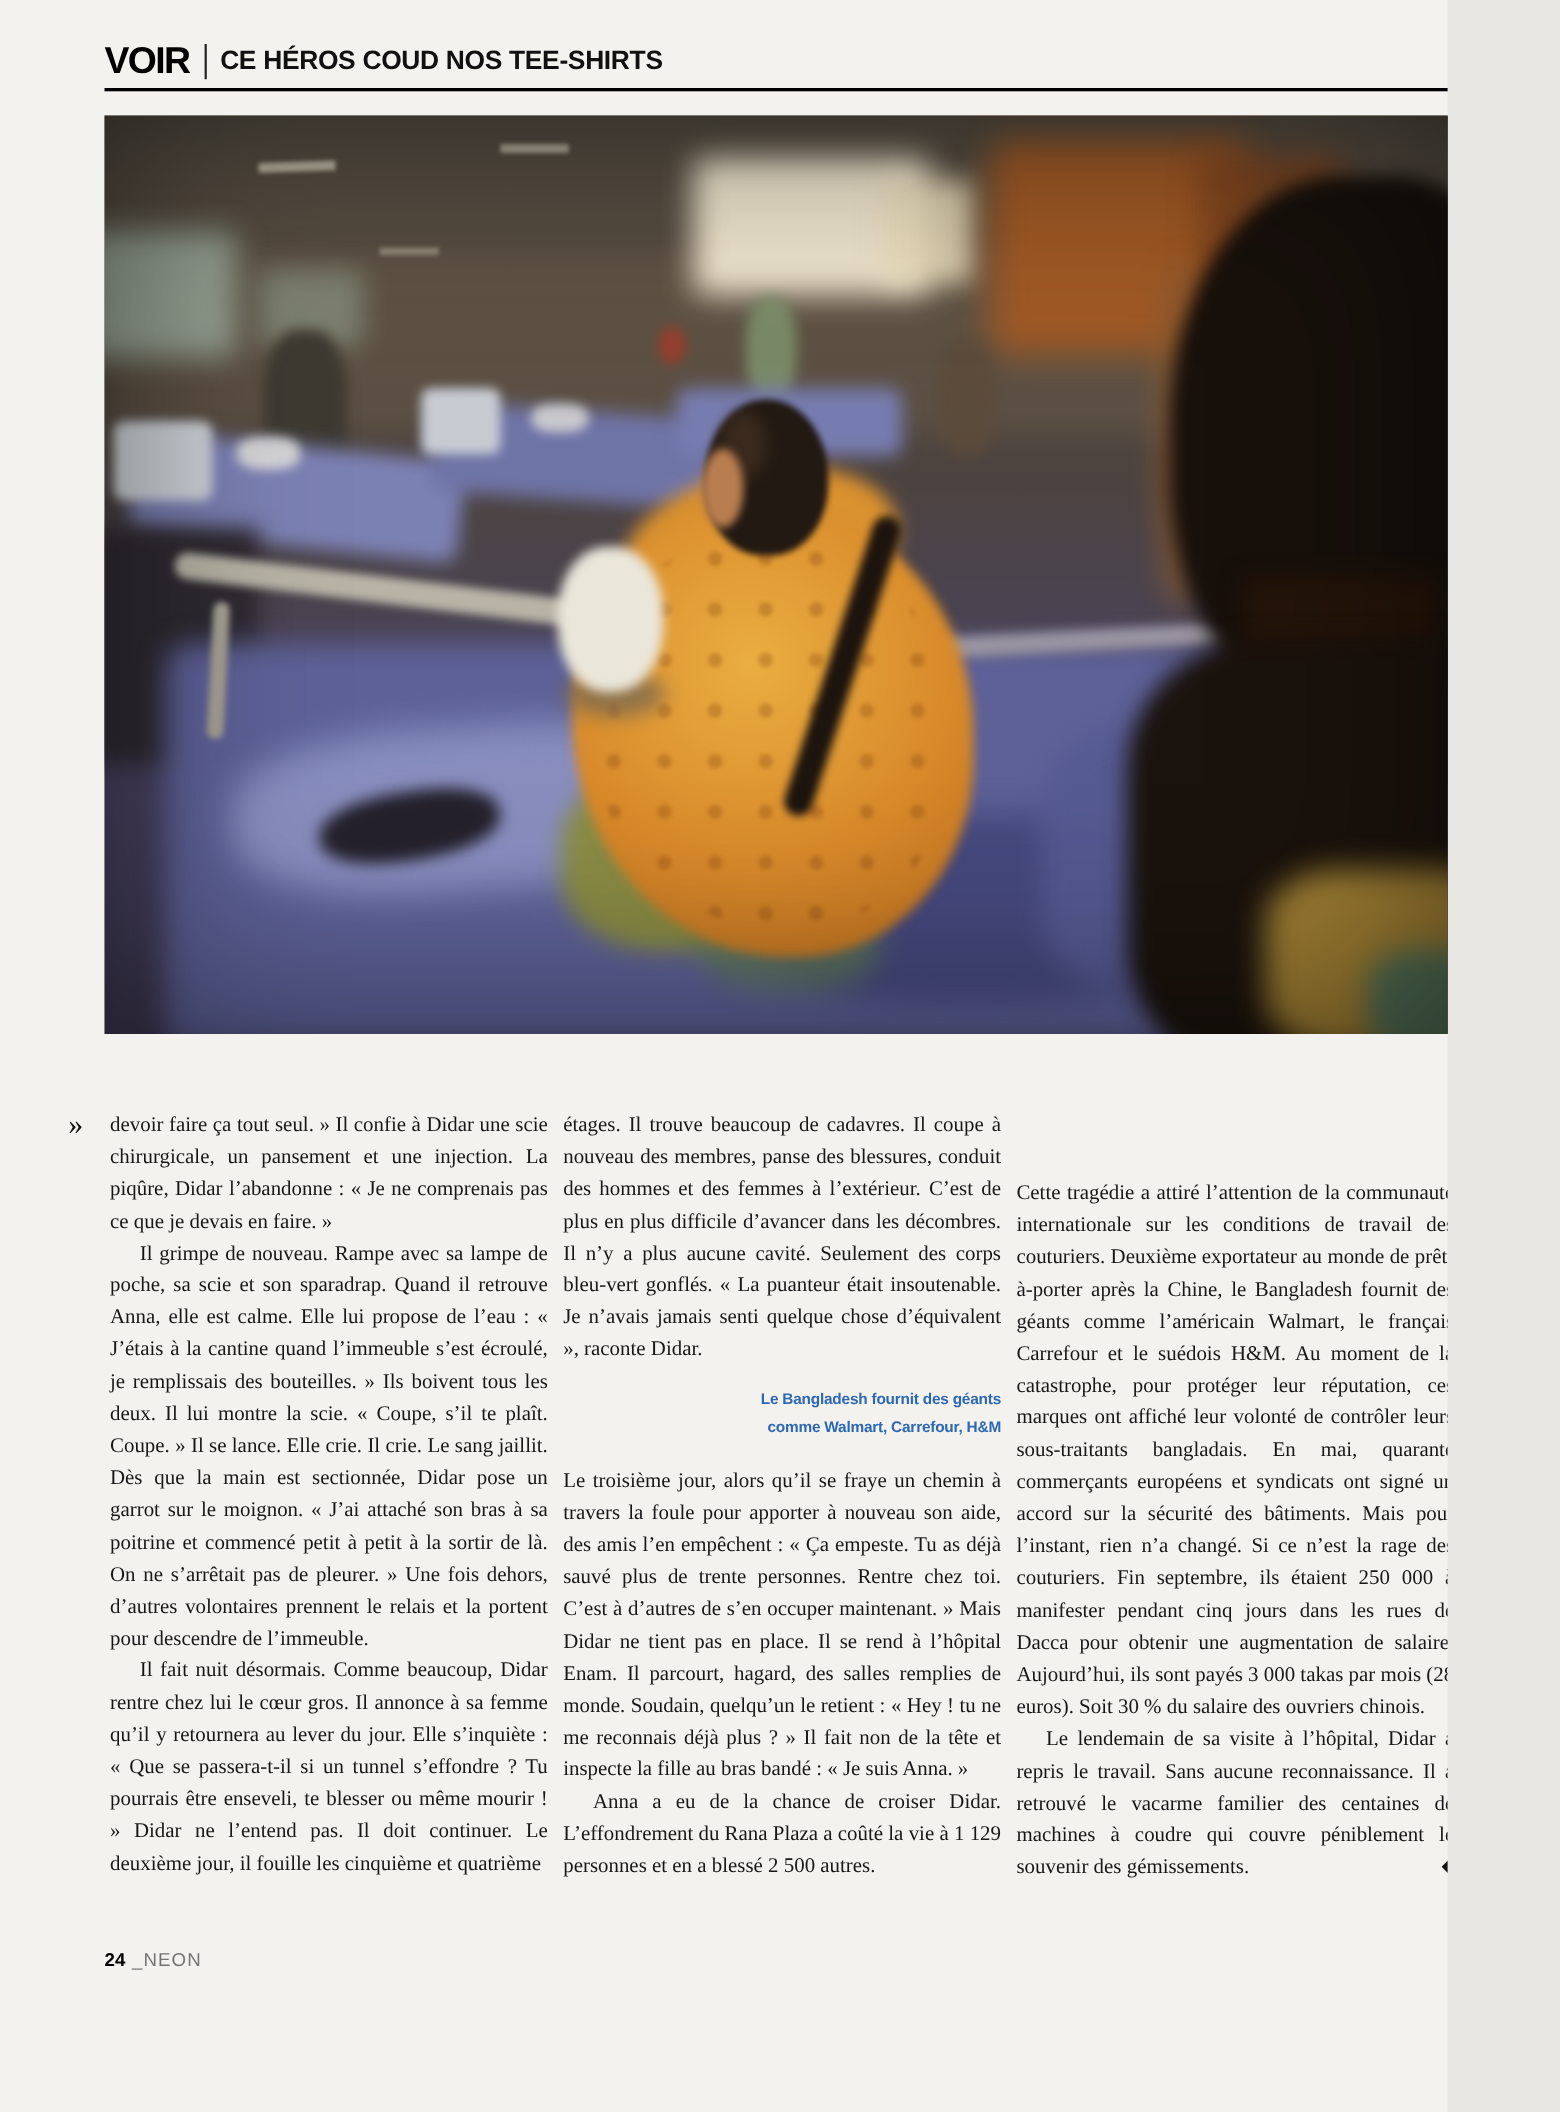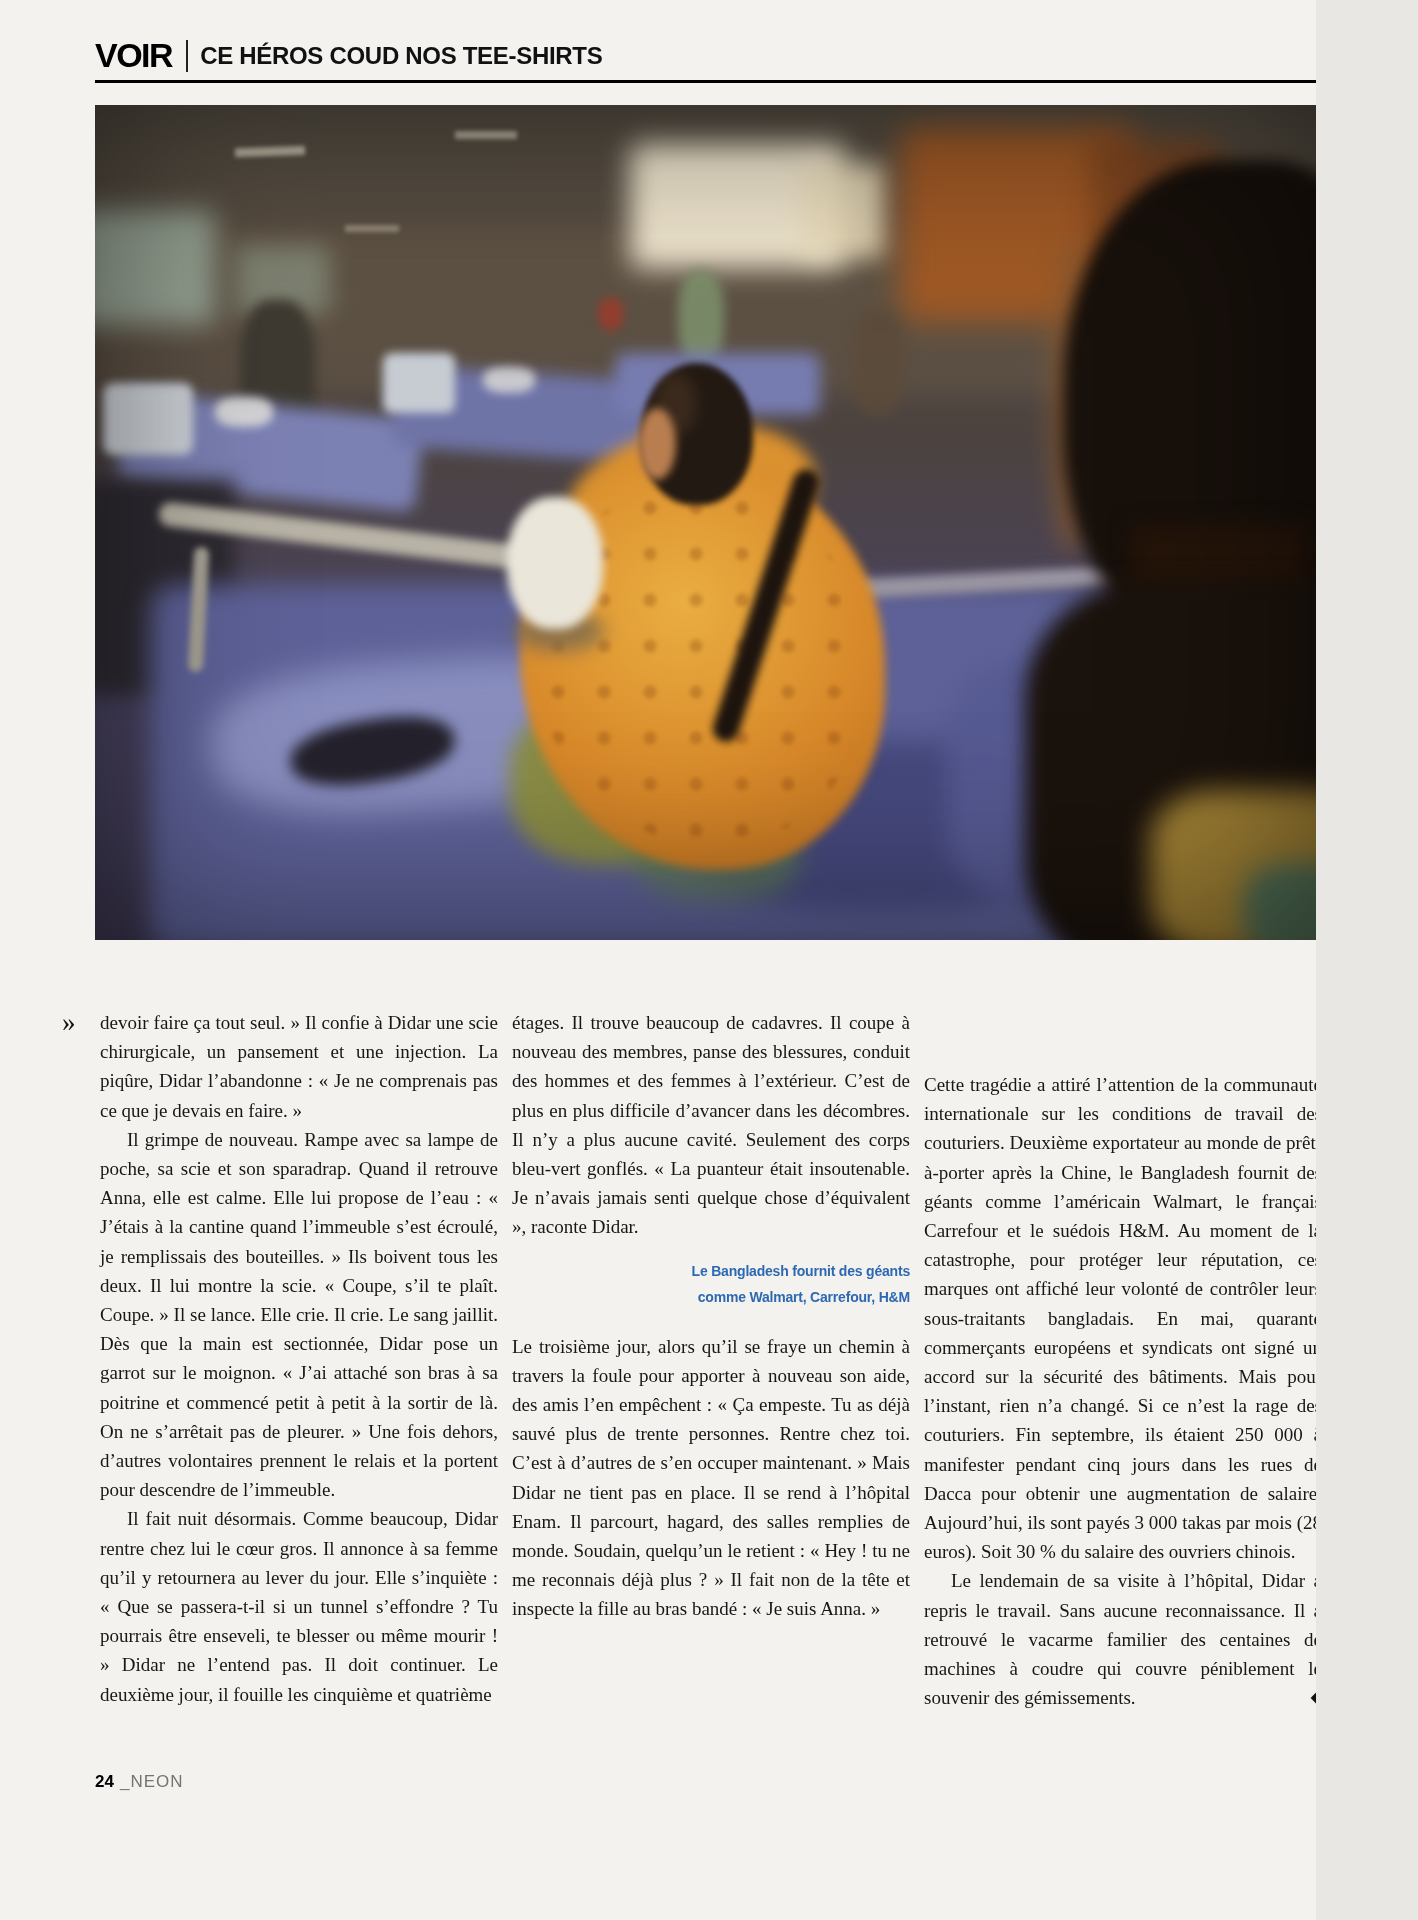--- a/index.html
+++ b/index.html
@@ -181,20 +181,21 @@
     <p class="para indent">Il fait nuit désormais. Comme beaucoup, Didar rentre chez lui le cœur gros. Il annonce à sa femme qu’il y retournera au lever du jour. Elle s’inquiète : « Que se passera-t-il si un tunnel s’effondre ? Tu pourrais être enseveli, te blesser ou même mourir ! » Didar ne l’entend pas. Il doit continuer. Le deuxième jour, il fouille les cinquième et quatrième</p>
   </div>
 
   <div class="col col-2">
     <p class="para">étages. Il trouve beaucoup de cadavres. Il coupe à nouveau des membres, panse des blessures, conduit des hommes et des femmes à l’extérieur. C’est de plus en plus difficile d’avancer dans les décombres. Il n’y a plus aucune cavité. Seulement des corps bleu-vert gonflés. « La puanteur était insoutenable. Je n’avais jamais senti quelque chose d’équivalent », raconte Didar.</p>
     <div class="subhead">
       <div>Le Bangladesh fournit des géants</div>
       <div>comme Walmart, Carrefour, H&amp;M</div>
     </div>
     <p class="para">Le troisième jour, alors qu’il se fraye un chemin à travers la foule pour apporter à nouveau son aide, des amis l’en empêchent : « Ça empeste. Tu as déjà sauvé plus de trente personnes. Rentre chez toi. C’est à d’autres de s’en occuper maintenant. » Mais Didar ne tient pas en place. Il se rend à l’hôpital Enam. Il parcourt, hagard, des salles remplies de monde. Soudain, quelqu’un le retient : « Hey ! tu ne me reconnais déjà plus ? » Il fait non de la tête et inspecte la fille au bras bandé : « Je suis Anna. »</p>
+    <p class="para indent">Anna a eu de la chance de croiser Didar. L’effondrement du Rana Plaza a coûté la vie à 1 129 personnes et en a blessé 2 500 autres.</p>
   </div>
 
   <div class="col col-3">
     <p class="para">Cette tragédie a attiré l’attention de la communauté internationale sur les conditions de travail des couturiers. Deuxième exportateur au monde de prêt-à-porter après la Chine, le Bangladesh fournit des géants comme l’américain Walmart, le français Carrefour et le suédois H&amp;M. Au moment de la catastrophe, pour protéger leur réputation, ces marques ont affiché leur volonté de contrôler leurs sous-traitants bangladais. En mai, quarante commerçants européens et syndicats ont signé un accord sur la sécurité des bâtiments. Mais pour l’instant, rien n’a changé. Si ce n’est la rage des couturiers. Fin septembre, ils étaient 250 000 à manifester pendant cinq jours dans les rues de Dacca pour obtenir une augmentation de salaire. Aujourd’hui, ils sont payés 3 000 takas par mois (28 euros). Soit 30 % du salaire des ouvriers chinois.</p>
     <p class="para indent"><span>Le lendemain de sa visite à l’hôpital, Didar a repris le travail. Sans aucune reconnaissance. Il a retrouvé le vacarme familier des centaines de machines à coudre qui couvre péniblement le souvenir des gémissements.</span><span class="end-diamond">◆</span></p>
   </div>
 
   <div class="footer">
     <span class="pagenum">24</span><span class="mag">_NEON</span>
   </div>

